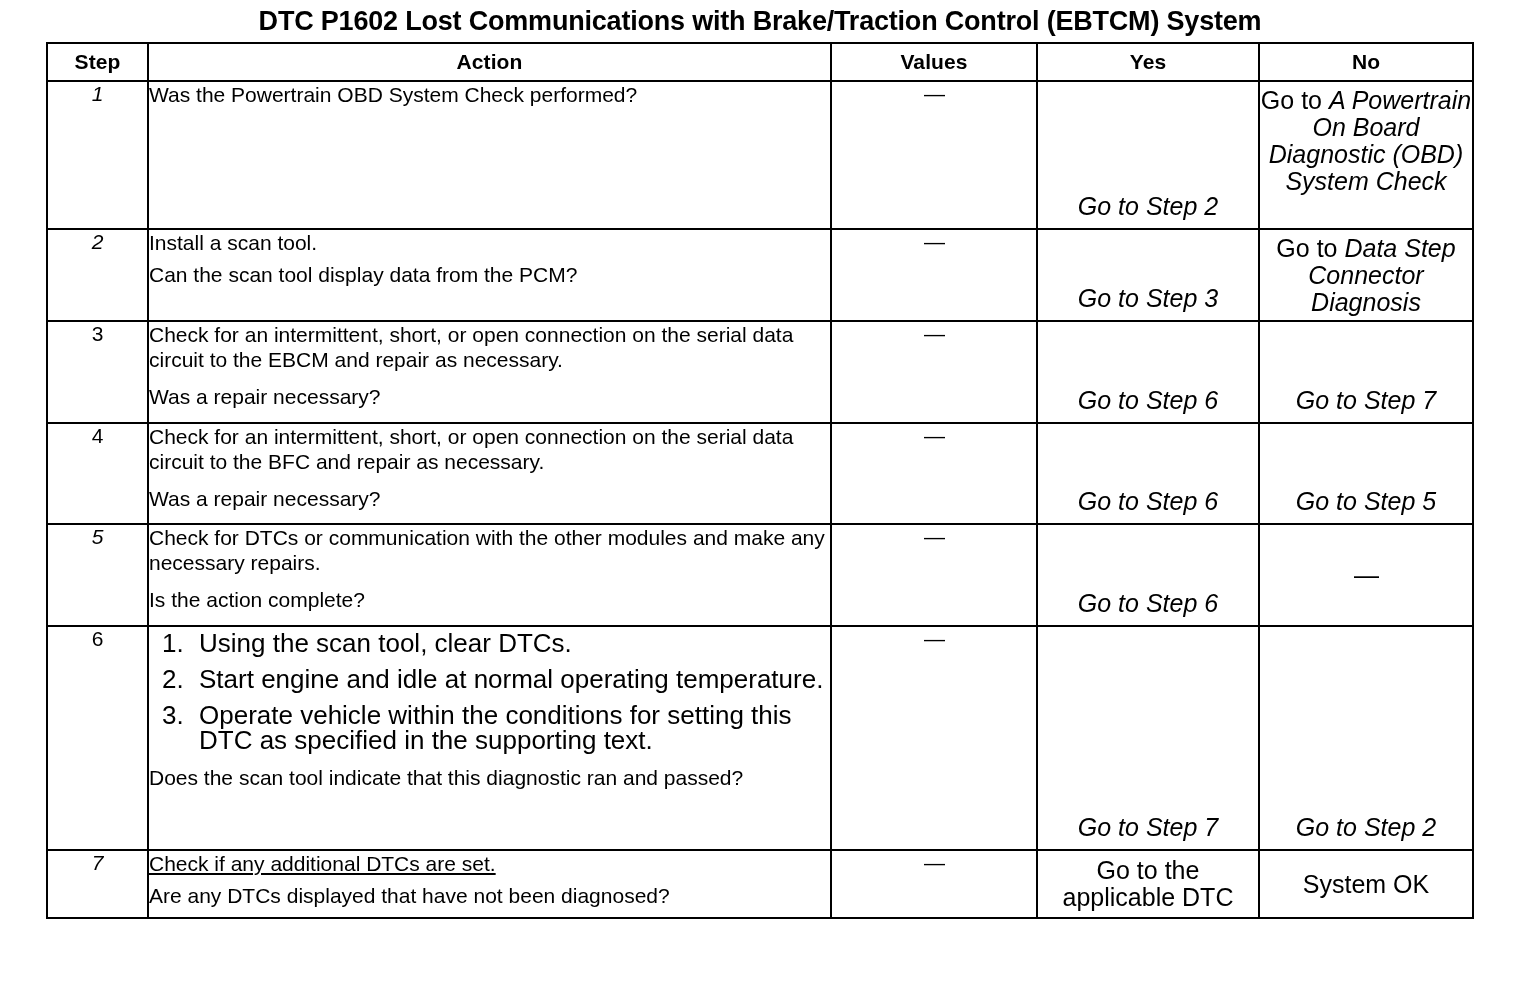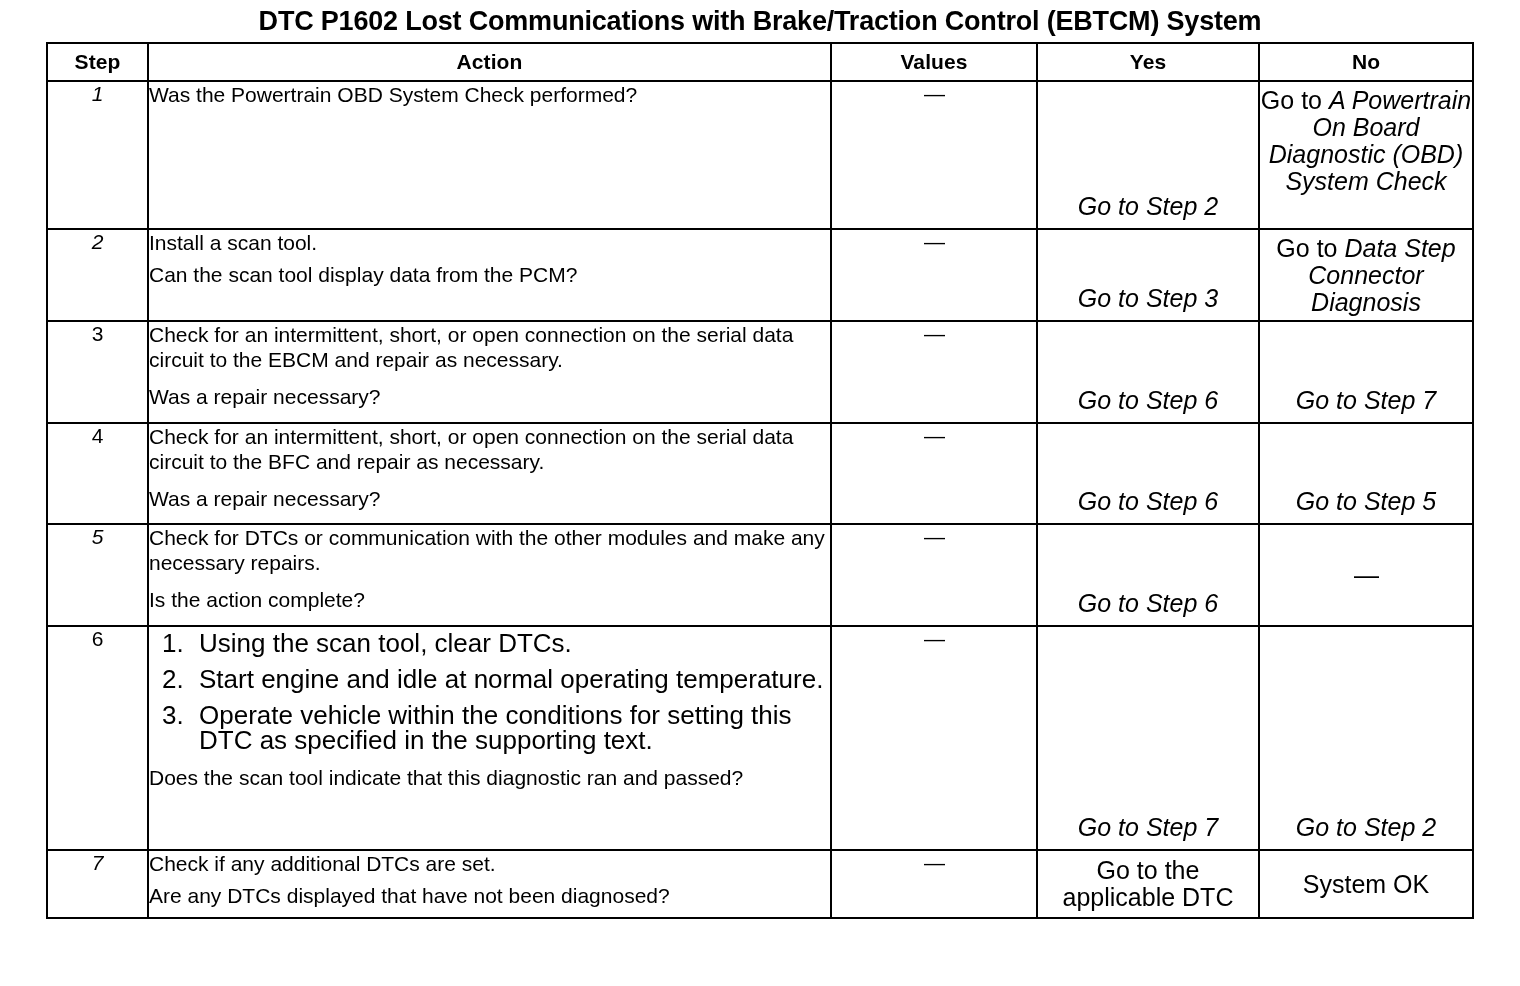--- a/index.html
+++ b/index.html
@@ -265,21 +265,21 @@
           <span class="ital">Go to Step 7</span>
         </td>
         <td class="cell-no bottom frame-right">
           <span class="ital">Go to Step 2</span>
         </td>
       </tr>
 
       <tr style="height:68px;">
         <td class="cell-step frame-left frame-bottom">7</td>
         <td class="cell-action frame-bottom">
-          <p style="margin-bottom:7px;">Check if any additional DTCs are set.</p>
+          <p style="margin-bottom:7px;text-decoration:underline;">Check if any additional DTCs are set.</p>
           <p>Are any DTCs displayed that have not been diagnosed?</p>
         </td>
         <td class="cell-values frame-bottom">
           <span class="dash">—</span>
         </td>
         <td class="cell-yes mid frame-bottom">Go to the applicable DTC</td>
         <td class="cell-no mid frame-right frame-bottom">System OK</td>
       </tr>
 
     </tbody>

